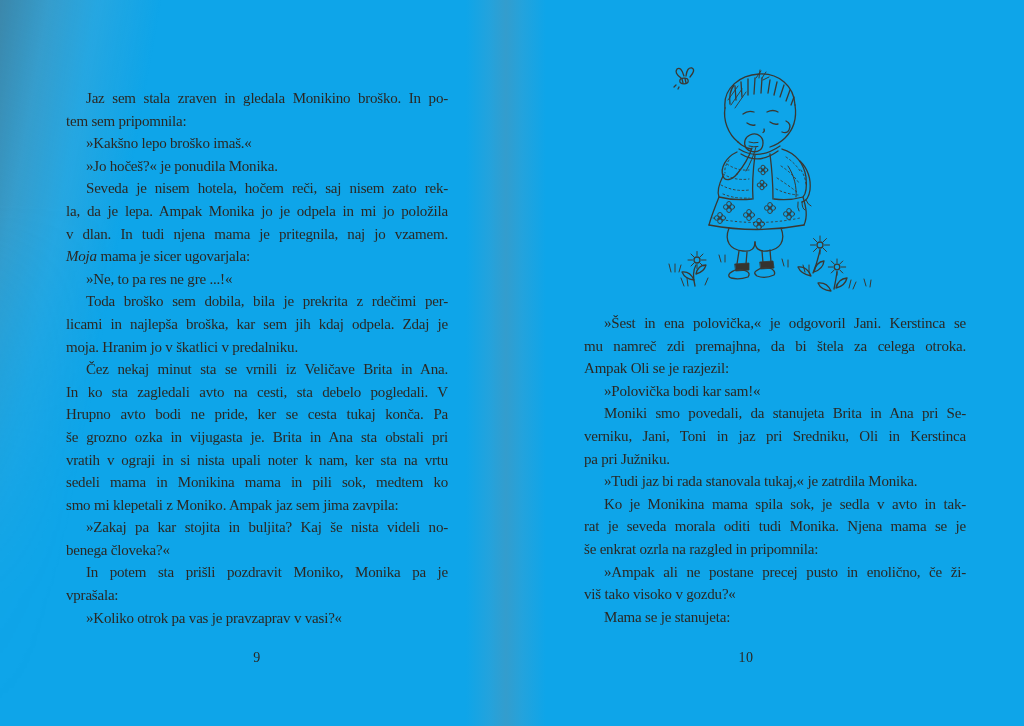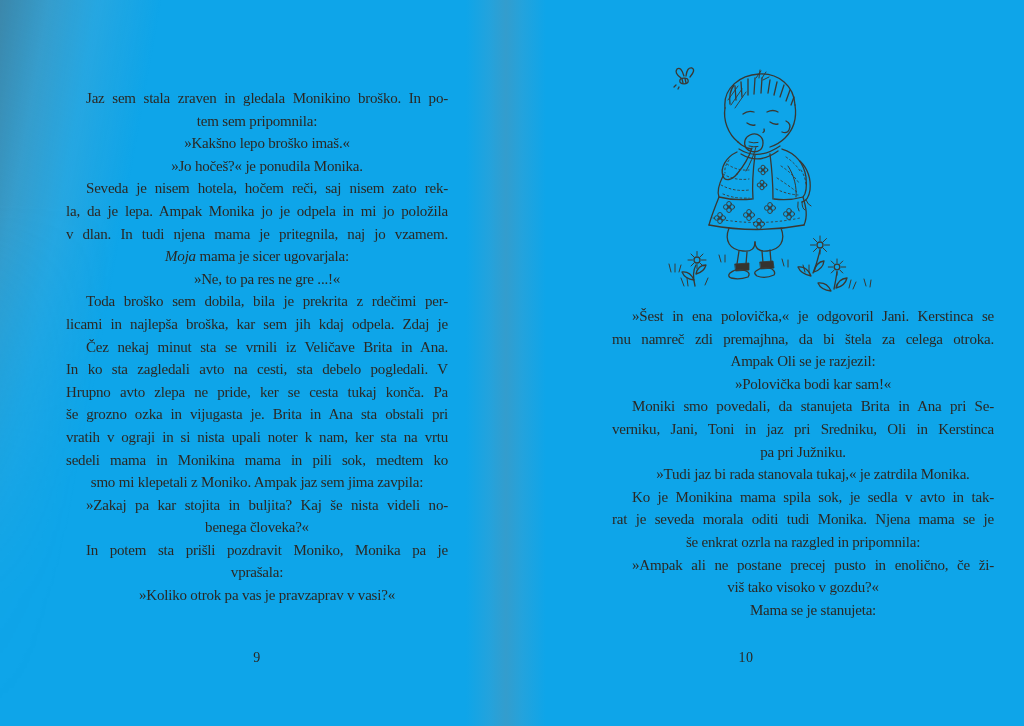--- a/index.html
+++ b/index.html
@@ -35,22 +35,22 @@
     pointer-events: none;
   }
   .textblock {
     position: absolute;
     width: 382px;
     font-size: 15px;
     line-height: 22.6px;
     letter-spacing: -0.2px;
   }
   .tb-left  { left: 66px;  top: 87px; }
-  .tb-right { left: 584px; top: 305px; margin-left: 28px; }
-  .line { text-align: center; white-space: nowrap; }
+  .tb-right { left: 584px; top: 312px; }
+  .line { text-align: left; white-space: nowrap; }
   .line.just { white-space: normal; text-align: justify; text-align-last: justify; }
   .line.ind { text-indent: 20px; }
   .line em { }
   .pagenum {
     position: absolute; top: 650px; width: 382px;
     text-align: center; font-size: 14px; letter-spacing: 0.5px;
   }
   .pn-left  { left: 66px; }
   .pn-right { left: 555px; }
   .illo { position: absolute; left: 653px; top: 58px; }
@@ -69,23 +69,24 @@
       <div class="line">tem sem pripomnila:</div>
       <div class="line ind">»Kakšno lepo broško imaš.«</div>
       <div class="line ind">»Jo hočeš?« je ponudila Monika.</div>
       <div class="line ind just">Seveda je nisem hotela, hočem reči, saj nisem zato rek-</div>
       <div class="line just">la, da je lepa. Ampak Monika jo je odpela in mi jo položila</div>
       <div class="line just">v dlan. In tudi njena mama je pritegnila, naj jo vzamem.</div>
       <div class="line"><em>Moja</em><span> mama je sicer ugovarjala:</span></div>
       <div class="line ind">»Ne, to pa res ne gre ...!«</div>
       <div class="line ind just">Toda broško sem dobila, bila je prekrita z rdečimi per-</div>
       <div class="line just">licami in najlepša broška, kar sem jih kdaj odpela. Zdaj je</div>
+      <div class="line">moja. Hranim jo v škatlici v predalniku.</div>
       <div class="line ind just">Čez nekaj minut sta se vrnili iz Veličave Brita in Ana.</div>
       <div class="line just">In ko sta zagledali avto na cesti, sta debelo pogledali. V</div>
-      <div class="line just">Hrupno avto zlepa ne pride, ker se cesta tukaj konča. Pa</div>
+      <div class="line just">Hrupno avto bodi ne pride, ker se cesta tukaj konča. Pa</div>
       <div class="line just">še grozno ozka in vijugasta je. Brita in Ana sta obstali pri</div>
       <div class="line just">vratih v ograji in si nista upali noter k nam, ker sta na vrtu</div>
       <div class="line just">sedeli mama in Monikina mama in pili sok, medtem ko</div>
       <div class="line">smo mi klepetali z Moniko. Ampak jaz sem jima zavpila:</div>
       <div class="line ind just">»Zakaj pa kar stojita in buljita? Kaj še nista videli no-</div>
       <div class="line">benega človeka?«</div>
       <div class="line ind just">In potem sta prišli pozdravit Moniko, Monika pa je</div>
       <div class="line">vprašala:</div>
       <div class="line ind">»Koliko otrok pa vas je pravzaprav v vasi?«</div>
     </div>

